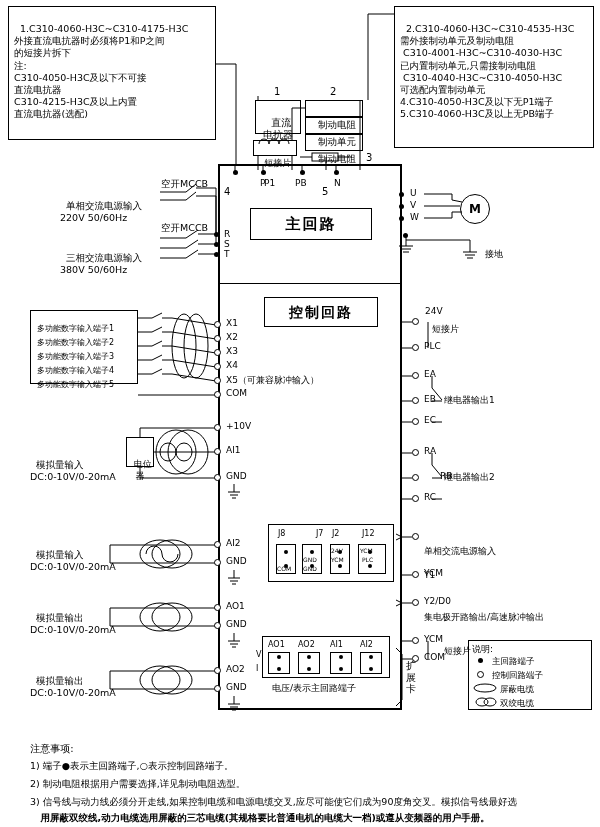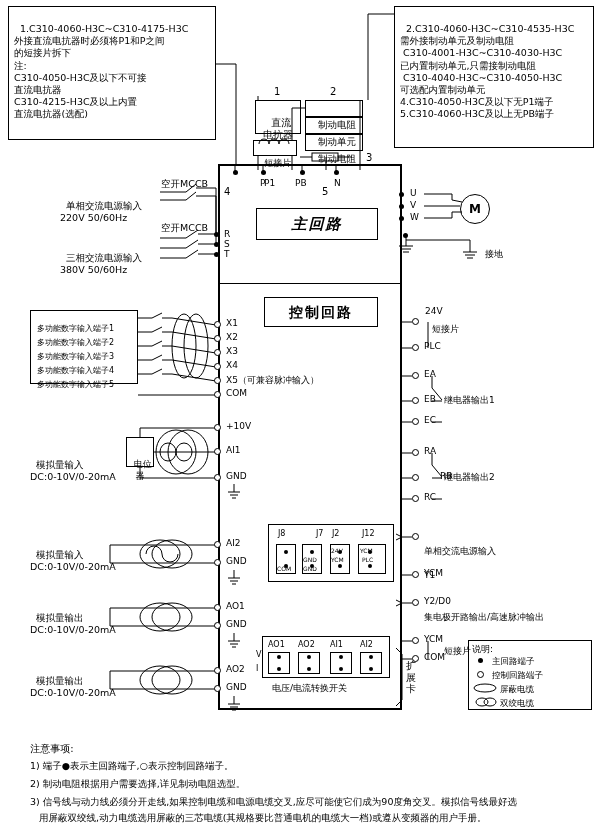--- a/index.html
+++ b/index.html
@@ -46,21 +46,21 @@
  C310-4001-H3C~C310-4030-H3C
 已内置制动单元,只需接制动电阻
  C310-4040-H3C~C310-4050-H3C
 可选配内置制动单元
 4.C310-4050-H3C及以下无P1端子
 5.C310-4060-H3C及以上无PB端子</span>
 </div>
 
 <div class="abs box" style="left:218px;top:164px;width:184px;height:546px;border-width:2px;"></div>
 
-<div class="abs title-box big" style="left:256px;top:208px;width:120px;height:30px;line-height:30px;font-style:italic;">
+<div class="abs title-box big" style="left:250px;top:208px;width:120px;height:30px;line-height:30px;">
   <span>主回路</span>
 </div>
 
 <div class="abs title-box big" style="left:264px;top:297px;width:112px;height:28px;line-height:28px;font-size:14px;">
   <span>控制回路</span>
 </div>
 
 <div class="line-h" style="left:218px;top:283px;width:184px;"></div>
 
 <div class="abs box txt ctr" style="left:255px;top:100px;width:46px;height:34px;font-size:10px;padding-top:3px;line-height:1.25;">
@@ -444,21 +444,21 @@
   <span>AO2</span></div>
 <div class="abs sm" style="left:330px;top:640px;font-size:8px;">
   <span>AI1</span></div>
 <div class="abs sm" style="left:360px;top:640px;font-size:8px;">
   <span>AI2</span></div>
 <div class="abs sm" style="left:256px;top:650px;font-size:8px;">
   <span>V</span></div>
 <div class="abs sm" style="left:256px;top:664px;font-size:8px;">
   <span>I</span></div>
 <div class="abs sm" style="left:272px;top:682px;font-size:9px;">
-  <span>电压/电流转换开关</span></div>
+  <span>电压/表示主回路端子</span></div>
 
 <svg style="left:0;top:0;width:600px;height:700px;">
   <circle cx="279" cy="657" r="2" fill="#000"></circle>
     <circle cx="279" cy="669" r="2" fill="#000"></circle>
   <circle cx="309" cy="657" r="2" fill="#000"></circle>
     <circle cx="309" cy="669" r="2" fill="#000"></circle>
   <circle cx="341" cy="657" r="2" fill="#000"></circle>
     <circle cx="341" cy="669" r="2" fill="#000"></circle>
   <circle cx="371" cy="657" r="2" fill="#000"></circle>
     <circle cx="371" cy="669" r="2" fill="#000"></circle>
@@ -579,14 +579,14 @@
 </svg>
 
 <div class="abs txt" style="left:24px;top:730px;font-size:10px;">
   <span>注意事项:</span></div>
 <div class="abs txt" style="left:24px;top:748px;font-size:9.5px;">
   <span>1) 端子●表示主回路端子,○表示控制回路端子。</span></div>
 <div class="abs txt" style="left:24px;top:766px;font-size:9.5px;">
   <span>2) 制动电阻根据用户需要选择,详见制动电阻选型。</span></div>
 <div class="abs txt" style="left:24px;top:784px;font-size:9.5px;">
   <span>3) 信号线与动力线必须分开走线,如果控制电缆和电源电缆交叉,应尽可能使它们成为90度角交叉。模拟信号线最好选</span></div>
-<div class="abs txt" style="left:24px;top:800px;font-size:9.5px;">
+<div class="abs txt" style="left:24px;top:800px;font-size:9.5px;font-weight:bold;">
   <span>   用屏蔽双绞线,动力电缆选用屏蔽的三芯电缆(其规格要比普通电机的电缆大一档)或遵从变频器的用户手册。</span></div>
 
 </body></html>

